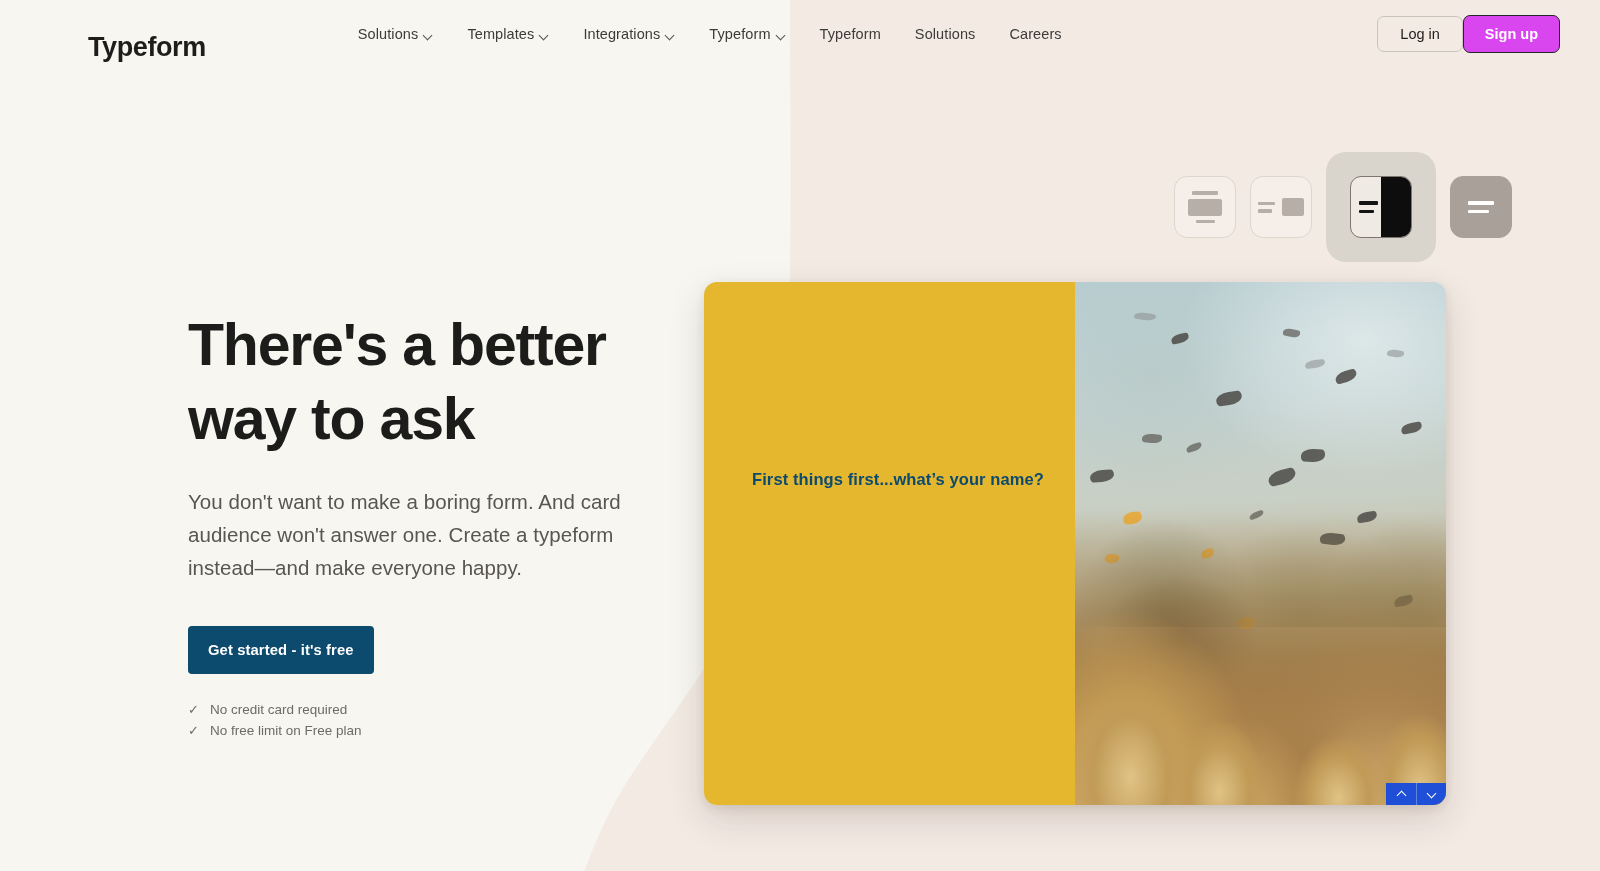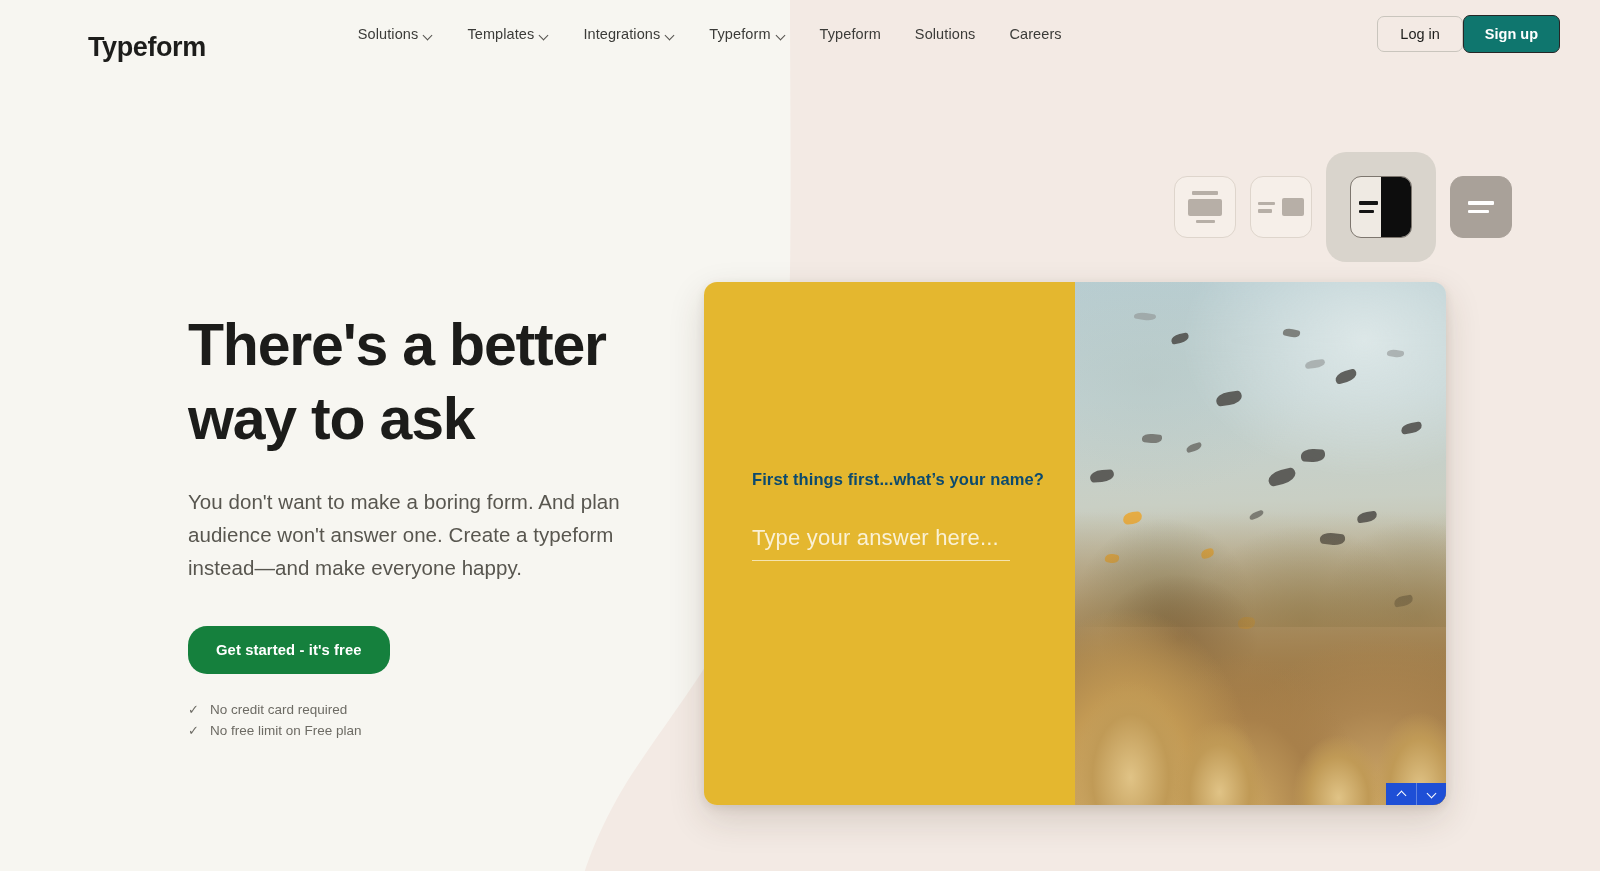--- a/index.html
+++ b/index.html
@@ -102,21 +102,21 @@
     padding: 9px 22px;
     cursor: pointer;
     font-family: "Liberation Sans", sans-serif;
     white-space: nowrap;
   }
 
   #signup-button {
     font-size: 14.5px;
     font-weight: 700;
     color: #fff;
-    background: #0f766e;
+    background: #d946ef;
     border: 1px solid #262626;
     border-radius: 7px;
     padding: 10px 21px;
     cursor: pointer;
     font-family: "Liberation Sans", sans-serif;
     white-space: nowrap;
   }
 
   
   #layout-switcher {
@@ -224,27 +224,27 @@
     font-size: 20.5px;
     line-height: 1.62;
     color: #58564f;
     max-width: 470px;
     letter-spacing: 0.05px;
   }
 
   #cta-button {
     margin-top: 42px;
     display: inline-block;
-    background: #15803d;
+    background: #0c4a6e;
     color: #fff;
     font-size: 14.8px;
     font-weight: 700;
     border: none;
-    border-radius: 19px;
-    padding: 16px 28px;
+    border-radius: 4px;
+    padding: 16px 20px;
     cursor: pointer;
     font-family: "Liberation Sans", sans-serif;
     letter-spacing: 0.1px;
   }
 
   #benefits { margin-top: 28px; }
   .benefit-row {
     display: flex;
     align-items: center;
     gap: 11px;
@@ -477,42 +477,39 @@
   <div class="layout-option solid">
     <div class="ic4">
       <span></span>
         <span></span>
     </div>
   </div>
 </div>
 
 <div id="hero-left">
   <h1 id="hero-title">There's a better way to ask</h1>
-  <p id="hero-subtitle">You don't want to make a boring form. And plan audience won't answer one. Create a typeform instead—and make everyone happy.</p>
+  <p id="hero-subtitle">You don't want to make a boring form. And card audience won't answer one. Create a typeform instead—and make everyone happy.</p>
   <button id="cta-button">Get started - it's free</button>
 
   <div id="benefits">
     <div class="benefit-row">
       <span class="check-icon">✓</span>
       <span>No credit card required</span>
     </div>
     <div class="benefit-row">
       <span class="check-icon">✓</span>
       <span>No free limit on Free plan</span>
     </div>
   </div>
 </div>
 
 <div id="form-card">
 
   <div id="form-panel">
     <div id="form-question">First things first...what’s your name?</div>
-    <div id="form-answer-wrap">
-      <input id="form-answer-input" type="text" placeholder="Type your answer here..." style="">
-    </div>
   </div>
 
   <div id="form-media">
     <div class="water-haze"></div>
 
     <div class="fish dark" style="left:26%; top:10%;  width:18px; height:9px;  transform:rotate(-12deg);"></div>
     <div class="fish light" style="left:16%; top:6%;   width:22px; height:7px;  transform:rotate(8deg);"></div>
     <div class="fish dark" style="left:38%; top:21%;  width:26px; height:13px; transform:rotate(-8deg);"></div>
     <div class="fish" style="left:56%; top:9%;   width:17px; height:8px;  transform:rotate(14deg);"></div>
     <div class="fish light" style="left:62%; top:15%;  width:20px; height:8px;  transform:rotate(-6deg);"></div>

